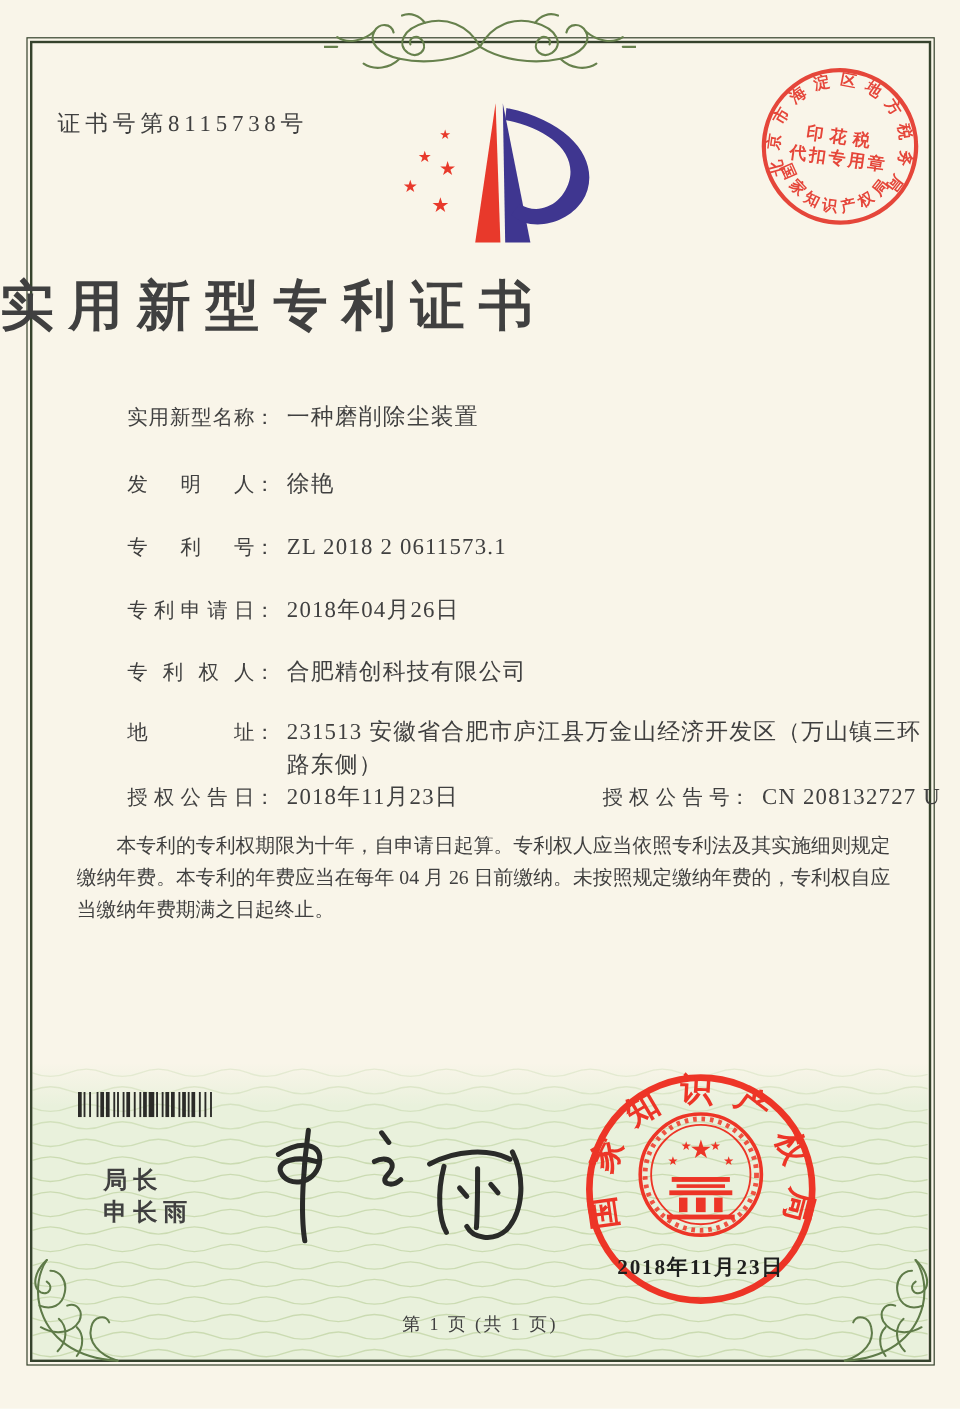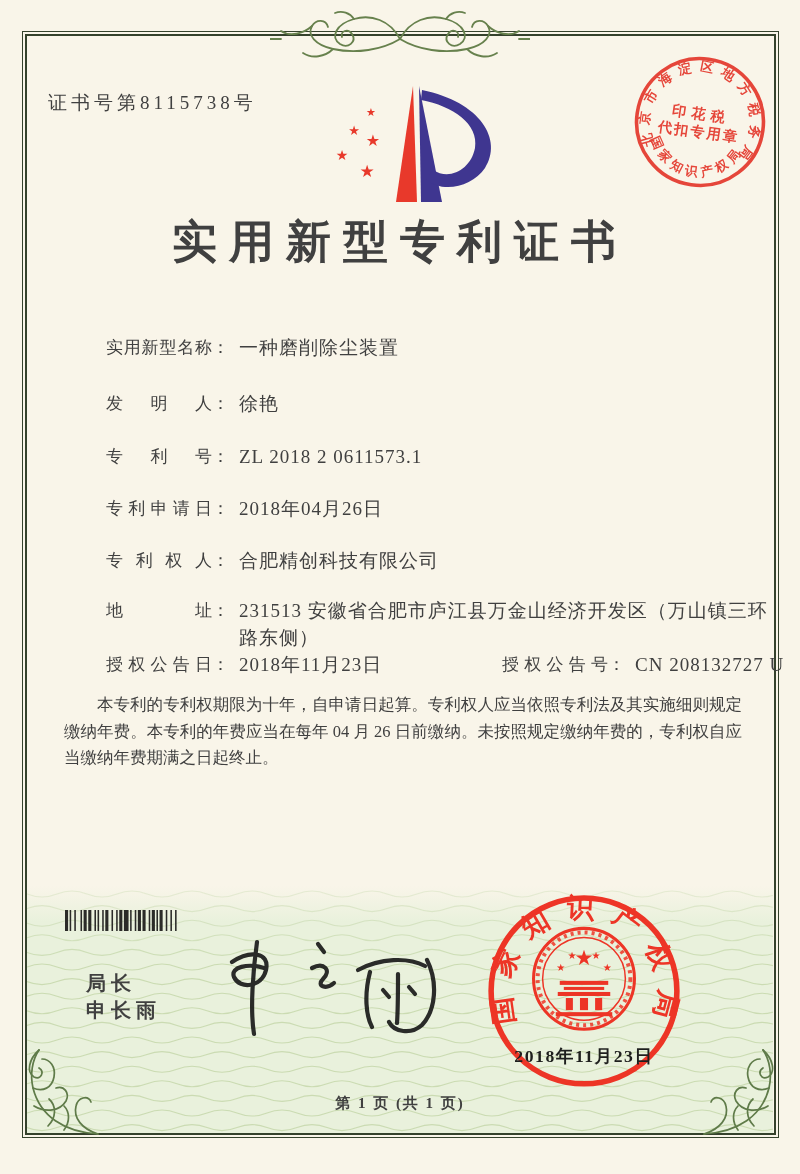--- a/index.html
+++ b/index.html
@@ -8,41 +8,41 @@
   .frame-outer{position:absolute;left:22px;top:31px;right:21px;bottom:36px;
         border:1px solid #35422c;pointer-events:none;}
   .frame-inner{position:absolute;left:2px;top:2px;right:2px;bottom:2px;
         border:2px solid #35422c;}
   .green-strip{position:absolute;left:27px;top:886px;width:746px;height:249px;
         background:linear-gradient(180deg, rgba(233,241,220,0) 0, #e9f1dc 36px);}
   .green-strip svg{position:absolute;left:0;top:0;}
   .cert-no{position:absolute;left:48px;top:90px;font-size:19px;letter-spacing:4px;}
   .logo{position:absolute;left:323px;top:80px;}
   .tax-stamp{position:absolute;left:626px;top:48px;transform:rotate(8deg);opacity:.92;}
-  .title{position:absolute;left:0;top:212px;width:100%;text-align:center;
+  .title{position:absolute;left:0;top:225px;width:100%;
         font-size:45px;font-weight:700;letter-spacing:12px;}
   .fields{position:absolute;left:64px;top:0;width:680px;}
   .frow{position:absolute;left:0;white-space:nowrap;margin-left:42px;}
   .flabel{display:inline-block;width:106px;font-size:17px;text-align:justify;
         text-align-last:justify;vertical-align:top;line-height:27px;}
   .fcolon{font-size:17px;line-height:27px;vertical-align:top;display:inline-block;}
   .fvalue{font-size:19px;letter-spacing:1px;line-height:27px;display:inline-block;
         vertical-align:top;margin-left:6px;}
   .fvalue.wrap{white-space:normal;width:545px;}
   .paragraphs{position:absolute;left:64px;top:692px;width:678px;font-size:16.5px;
         line-height:26.6px;text-align:justify;}
   .paragraphs p{margin:0;text-indent:2em;}
   .barcode{position:absolute;left:65px;top:910px;}
   .official{position:absolute;left:86px;top:970px;font-size:20px;letter-spacing:5px;
         font-weight:600;font-family:"Liberation Sans","DejaVu Sans",sans-serif;}
   .official .name{margin-top:0;}
   .signature{position:absolute;left:200px;top:930px;}
   .seal{position:absolute;left:478px;top:890px;}
   .footer{position:absolute;left:0;top:1094px;width:100%;text-align:center;
-        font-size:15px;letter-spacing:2px;font-weight:bold;}
+        font-size:15px;letter-spacing:2px;}
   .ornament{position:absolute;pointer-events:none;}
   .orn-top{left:270px;top:6px;}
   .orn-bl{left:20px;top:1046px;}
   .orn-br{left:700px;top:1046px;}
 </style>
 </head>
 <body>
 
 <div class="page">
 

